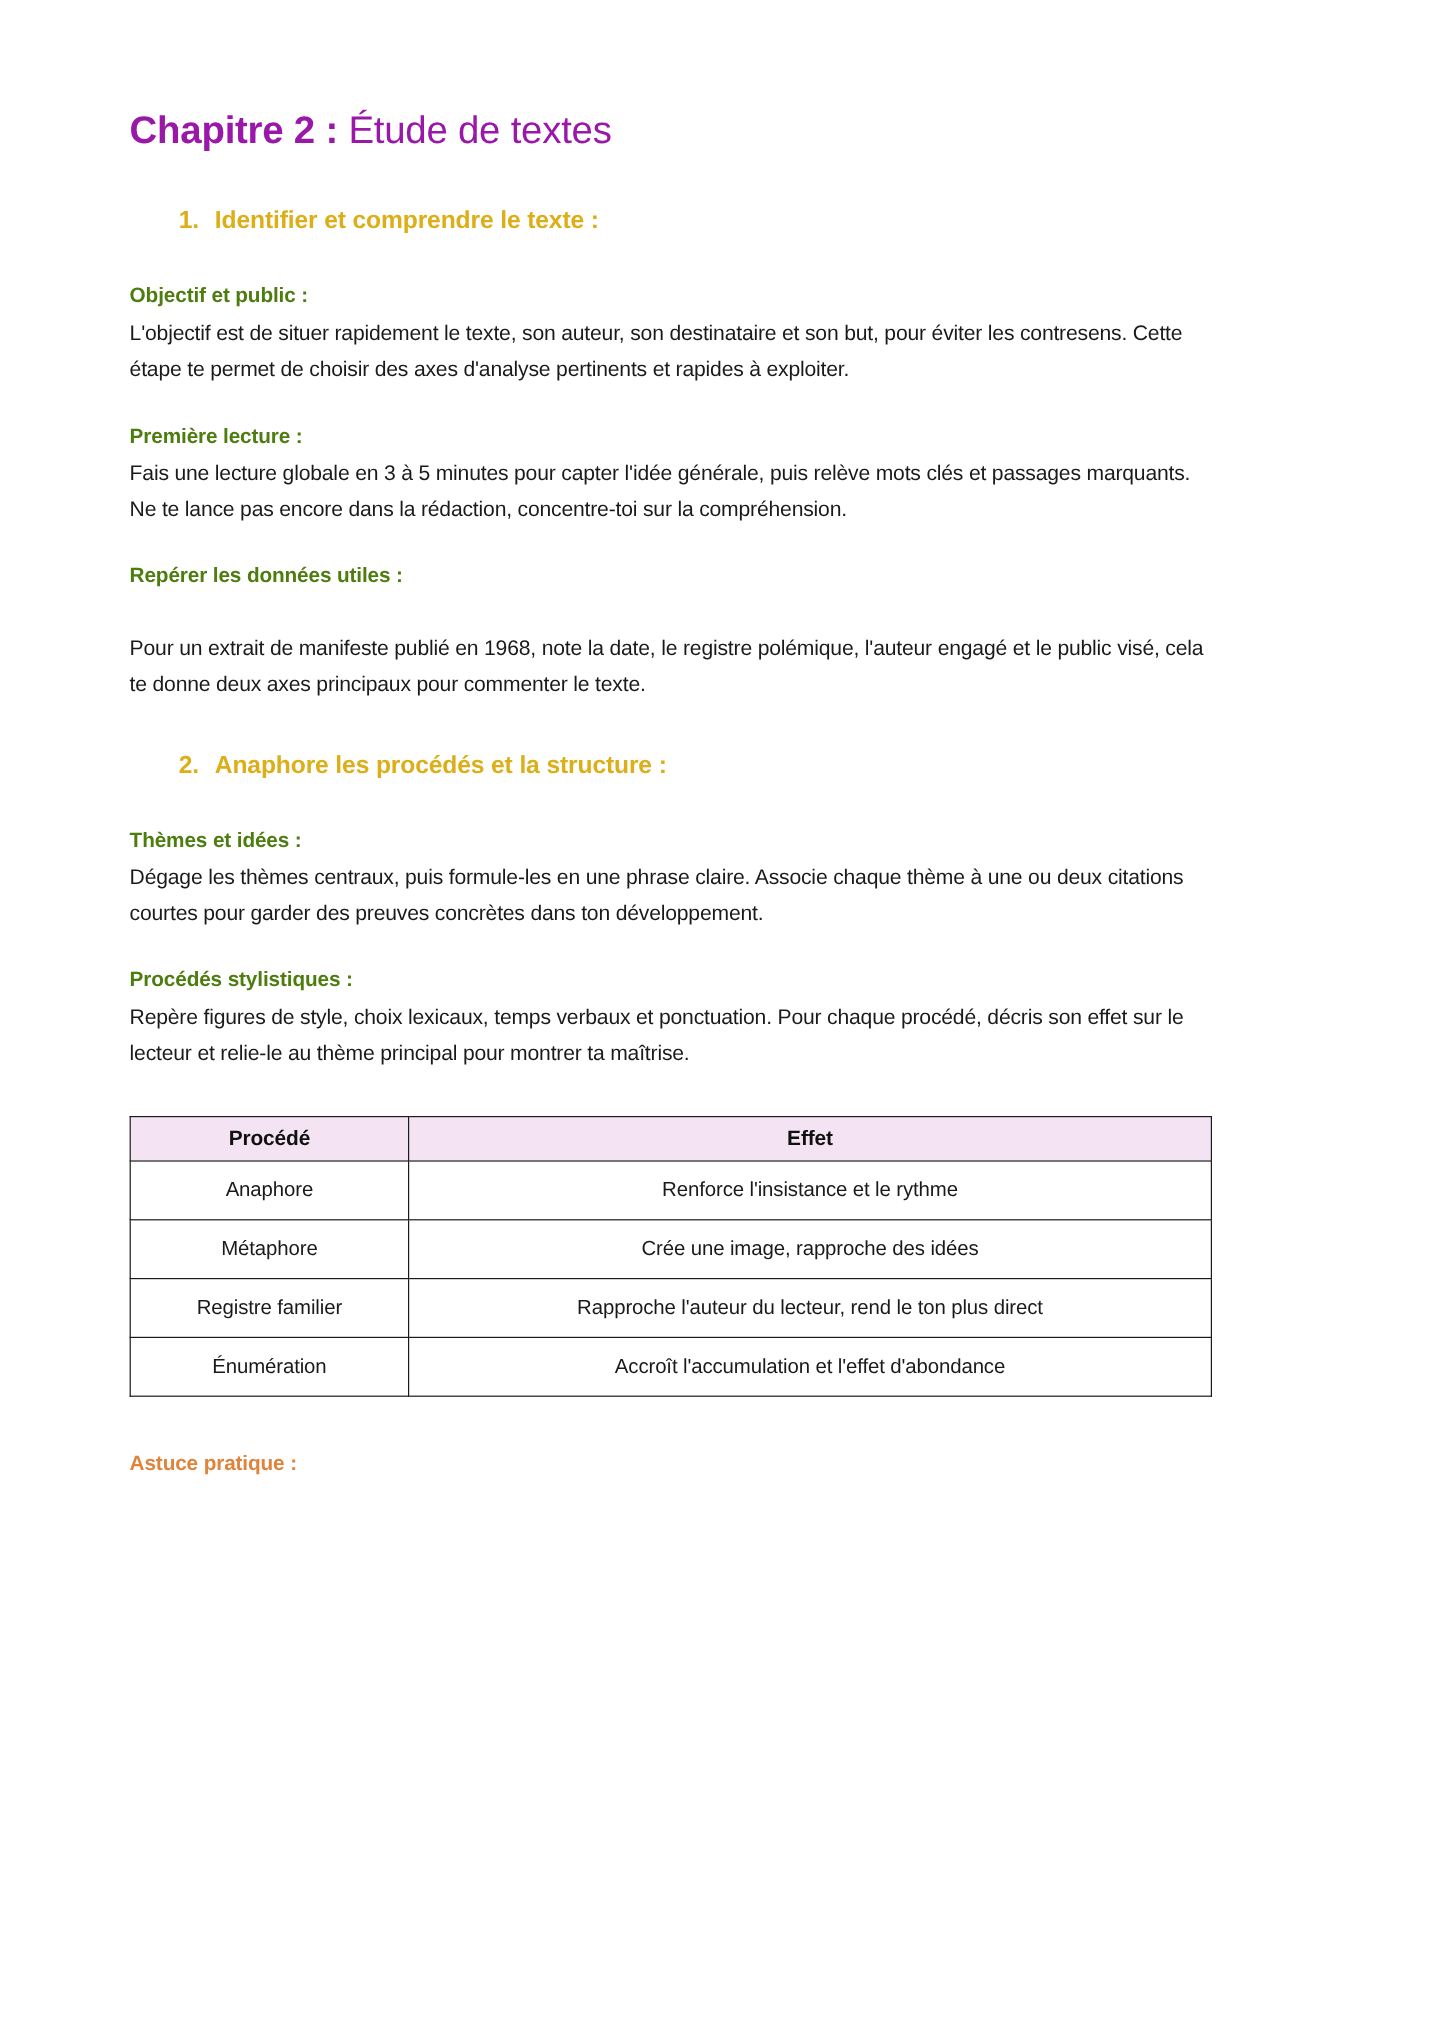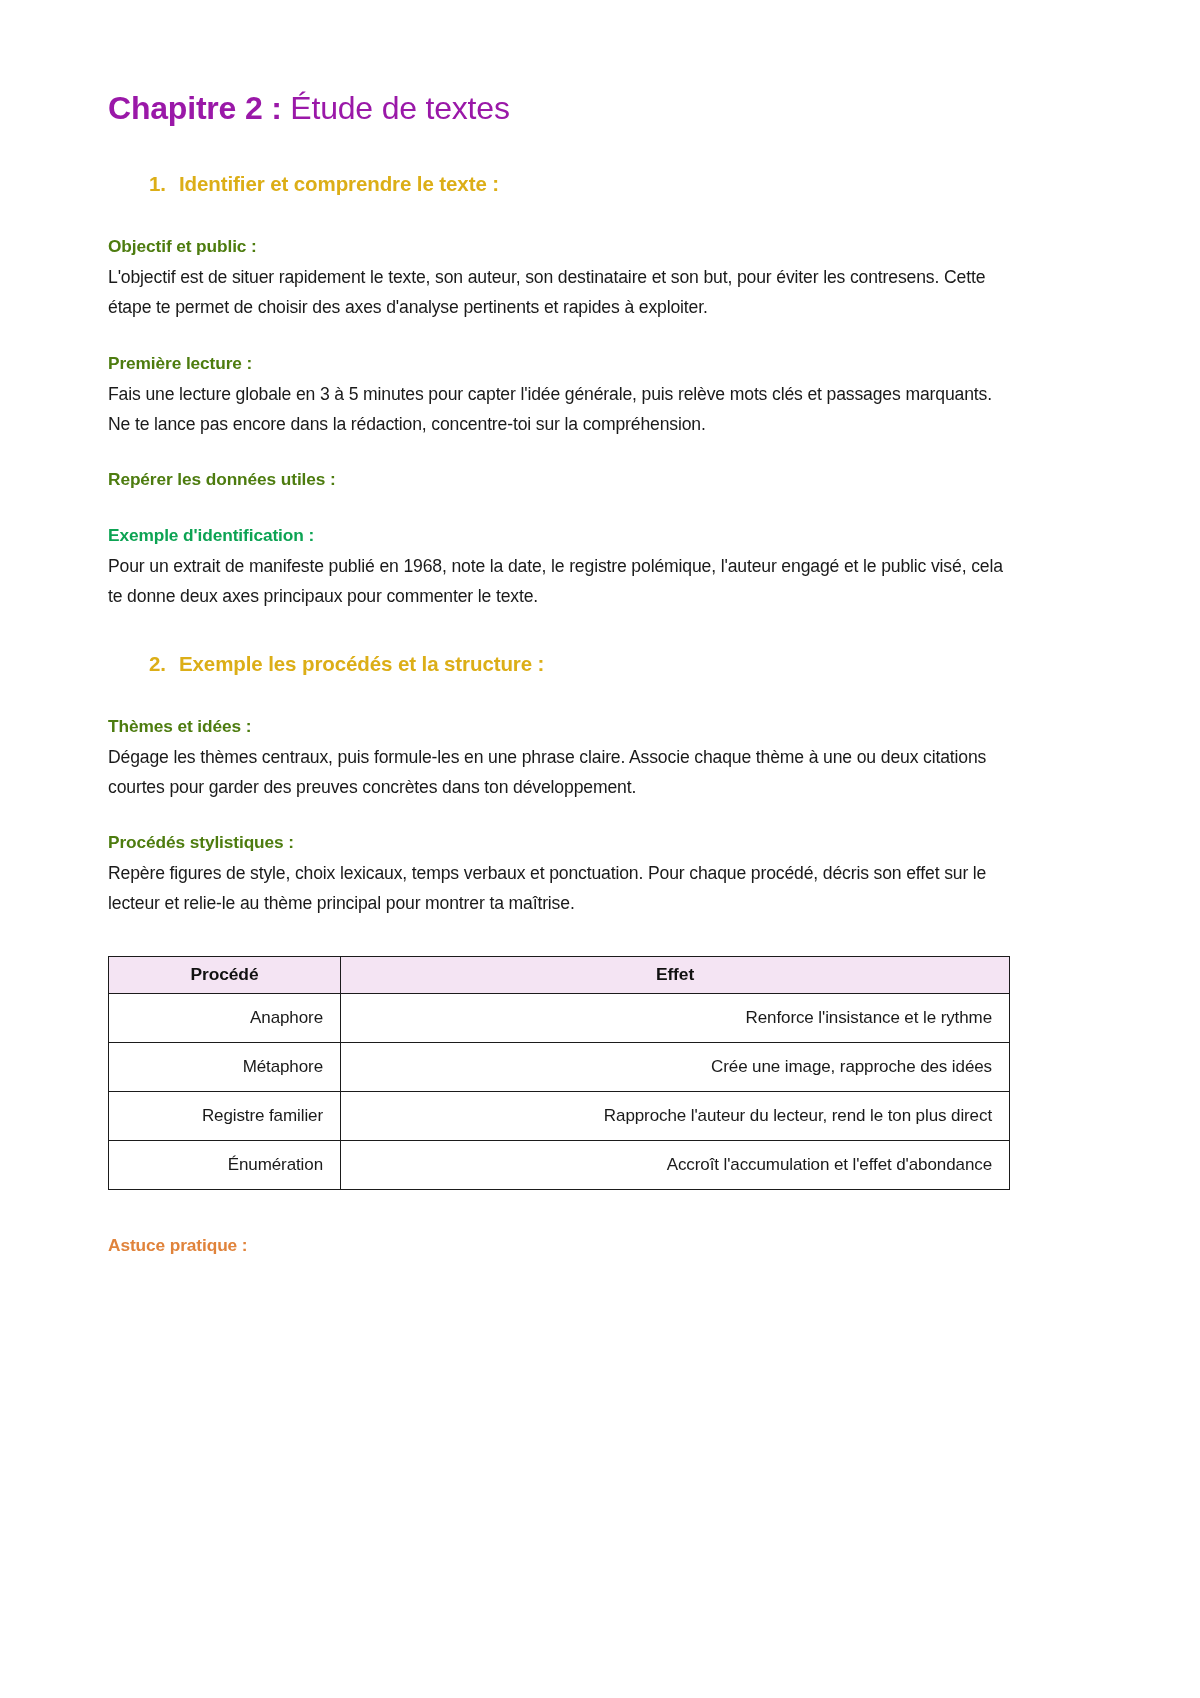--- a/index.html
+++ b/index.html
@@ -92,21 +92,21 @@
     border-collapse: collapse;
     width: 901px;
     table-layout: fixed;
     font-size: 17px;
   }
   table.proc-table th,
   table.proc-table td {
     border: 1.6px solid #1b1b1b;
     height: 49px;
     padding: 0 17px;
-    text-align: right;
+    text-align: center;
     vertical-align: middle;
     letter-spacing: -0.1px;
   }
   table.proc-table thead th {
     background: #F4E4F3;
     font-weight: 700;
     text-align: center;
     font-size: 17.4px;
     height: 37px;
     color: #111;
@@ -151,29 +151,28 @@
 
   <div class="sp-block"></div>
 
   <div>
     <div class="b-head">Repérer les données utiles :</div>
   </div>
 
   <div class="sp-block"></div>
 
   <div>
-    <div class="b-head green">Exemple d'identification :</div>
     <p class="b-text">Pour un extrait de manifeste publié en 1968, note la date, le registre polémique, l'auteur engagé et le public visé, cela te donne deux axes principaux pour commenter le texte.</p>
   </div>
 
   <div class="sp-before-s2"></div>
 
   <div class="section-head">
     <span class="num">2.</span>
-    <span class="sh-label">Exemple les procédés et la structure :</span>
+    <span class="sh-label">Anaphore les procédés et la structure :</span>
   </div>
 
   <div class="sp-s2-to-body"></div>
 
   <div>
     <div class="b-head">Thèmes et idées :</div>
     <p class="b-text">Dégage les thèmes centraux, puis formule-les en une phrase claire. Associe chaque thème à une ou deux citations courtes pour garder des preuves concrètes dans ton développement.</p>
   </div>
 
   <div class="sp-block"></div>

